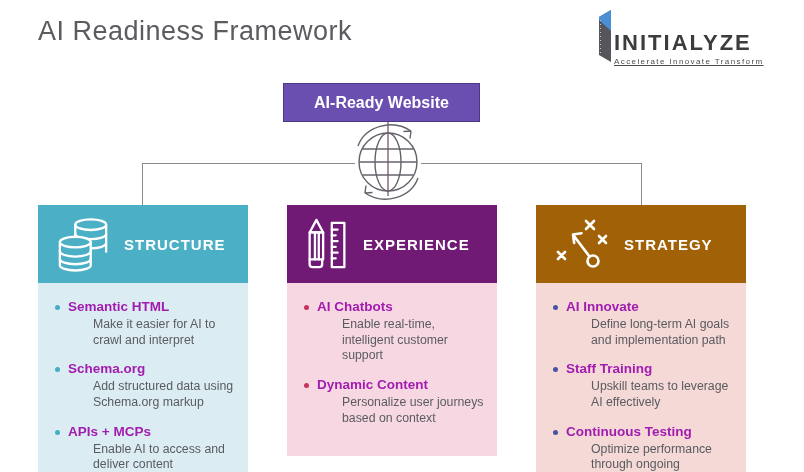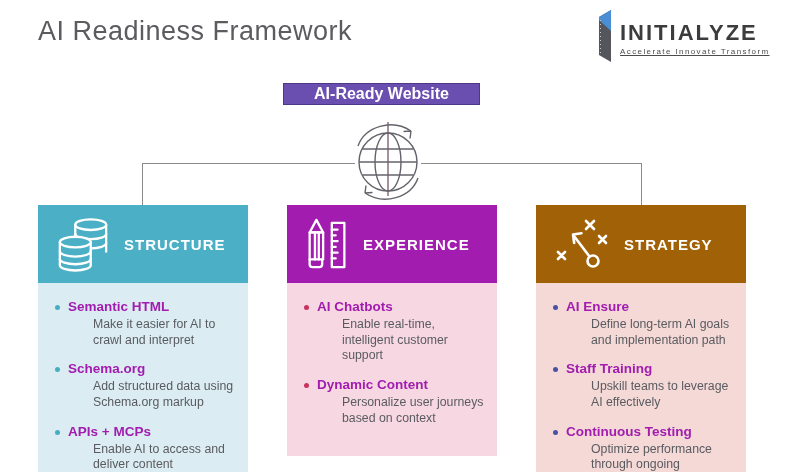--- a/index.html
+++ b/index.html
@@ -12,34 +12,34 @@
   }
 
   
   .page-title {
     position: absolute; left: 38px; top: 16px;
     font-size: 27px; font-weight: 300; letter-spacing: 0.5px;
     color: #5b5b60;
   }
   .logo {
     position: absolute; left: 596px; top: 10px;
-    display: flex; align-items: flex-start; gap: 6px;
+    display: flex; align-items: flex-end; gap: 0;
   }
   .logo-text-block { padding-top: 12px; }
   .logo-name {
     font-size: 22px; font-weight: 600; letter-spacing: 2px;
     color: #3c3c3e; line-height: 1;
   }
   .logo-tagline {
     font-size: 8px; letter-spacing: 1.4px; color: #4c4c4e; margin-top: 3px; text-decoration: underline;
   }
 
   
   .root-node {
-    position: absolute; left: 283px; top: 83px; width: 197px; height: 22px;
+    position: absolute; left: 283px; top: 83px; width: 197px; height: 39px;
     background: #6a4eb0; border: 1px solid #4d3787;
     display: flex; align-items: center; justify-content: center;
     color: #ffffff; font-size: 16px; font-weight: 700;
   }
 
   
   .line { position: absolute; background: #8a8a8e; }
   .line.axis { background: #a5929e; }
 
   .globe { position: absolute; left: 350px; top: 122px; }
@@ -51,21 +51,21 @@
   }
   .card.pos0 { left: 38px; }
   .card.pos1 { left: 287px; }
   .card.pos2 { left: 536px; }
 
   .card-header {
     height: 78px; flex: 0 0 78px;
     display: flex; align-items: center; gap: 14px; padding-left: 18px;
   }
   .card.pos0 .card-header { background: #4bb0c5; }
-  .card.pos1 .card-header { background: #a21caf; }
+  .card.pos1 .card-header { background: #701a75; }
   .card.pos2 .card-header { background: #a16207; }
 
   .card-header .hlabel {
     color: #ffffff; font-size: 15px; font-weight: 600; letter-spacing: 1px;
   }
   .hicon { flex: 0 0 auto; display: flex; }
 
   .card-body { flex: 1; padding: 16px 12px 0 16px; }
   .card.pos0 .card-body { background: #dbedf3; }
   .card.pos1 .card-body { background: #f7d8e2; }
@@ -202,21 +202,21 @@
         <path d="M32,3 l 8,8 M40,3 l -8,8"></path>
         <path d="M45,18 l 7,7 M52,18 l -7,7"></path>
         <path d="M4,34 l 7,7 M11,34 l -7,7"></path>
       </svg>
     </span>
     <span class="hlabel">STRATEGY</span>
   </div>
   <div class="card-body">
     <div class="bullet-item">
       <span class="bullet-dot"></span>
-      <div class="item-title">AI Ensure</div>
+      <div class="item-title">AI Innovate</div>
       <div class="item-desc">Define long-term AI goals and implementation path</div>
     </div>
     <div class="bullet-item">
       <span class="bullet-dot"></span>
       <div class="item-title">Staff Training</div>
       <div class="item-desc">Upskill teams to leverage AI effectively</div>
     </div>
     <div class="bullet-item">
       <span class="bullet-dot"></span>
       <div class="item-title">Continuous Testing</div>

